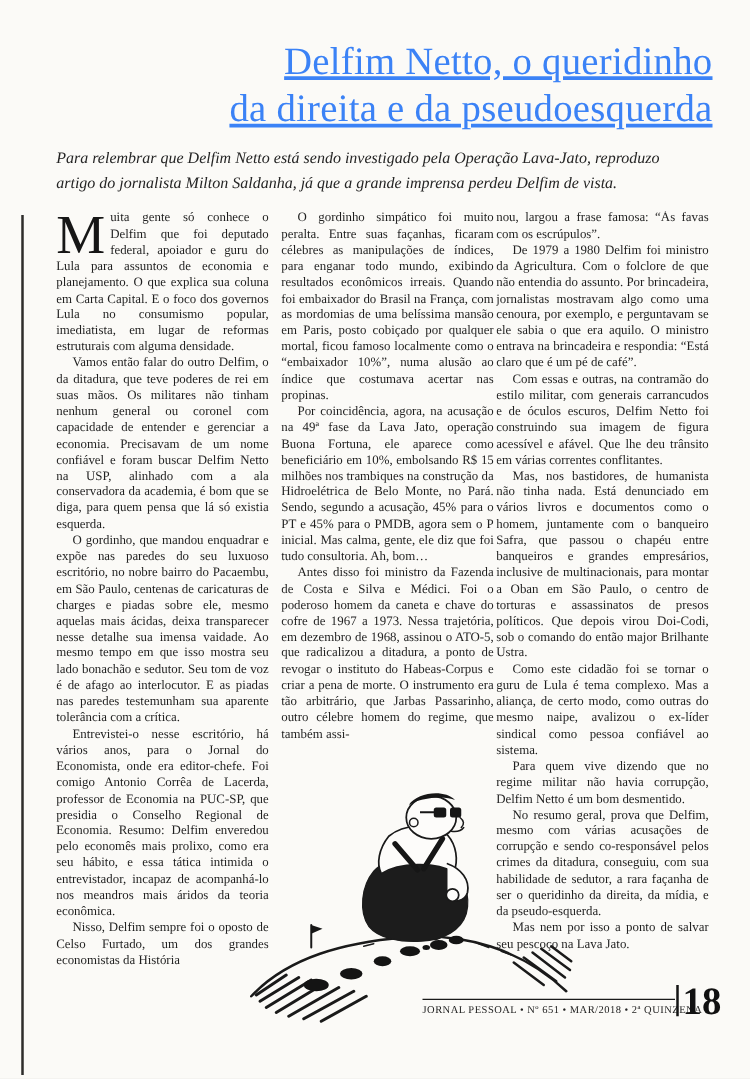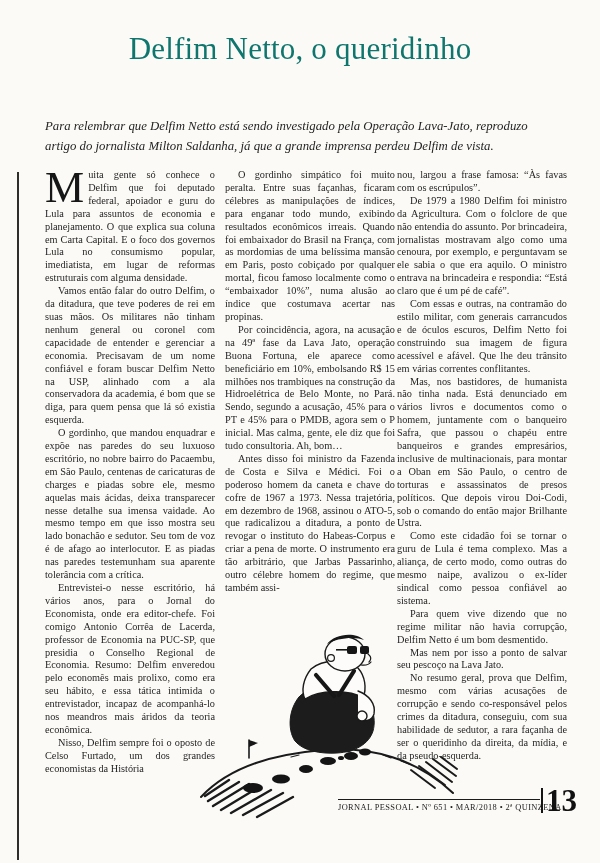--- a/index.html
+++ b/index.html
@@ -3,22 +3,22 @@
 <meta charset="utf-8">
 <style>
   html,body{margin:0;padding:0;background:#e9e9e7;}
   .page{
     position:relative;width:600px;height:863px;margin:0 auto;
     background:#fbfaf7;color:#1b1b1b;overflow:hidden;
     font-family:"Liberation Serif", serif;
   }
   .scan-line{position:absolute;left:17px;top:172px;width:2px;height:688px;background:#2e2d2b;}
   .title{
-    position:absolute;top:30px;left:30px;width:540px;text-align:center;
-    font-size:31px;line-height:38px;color:#0f766e;letter-spacing:.2px;
+    position:absolute;top:30px;left:30px;width:540px;text-align:right;
+    font-size:31px;line-height:38px;color:#3b82f6;letter-spacing:.2px;text-decoration:underline;
   }
   .lede{
     position:absolute;top:116px;left:45px;width:510px;text-align:left;
     font-style:italic;font-size:12.8px;line-height:20px;color:#242424;
   }
   .body-cols{position:absolute;top:169px;left:45px;width:522px;height:645px;}
   .col{
     position:absolute;top:0;width:170px;text-align:justify;
     font-size:10.3px;line-height:12.9px;color:#1f1f1f;
   }
@@ -44,20 +44,21 @@
 </style>
 </head>
 <body>
 
 <div class="page">
 
   <div class="scan-line"></div>
 
   <div class="title">
     <div>Delfim Netto, o queridinho</div>
+    <div>da direita e da pseudoesquerda</div>
   </div>
 
   <div class="lede">Para relembrar que Delfim Netto está sendo investigado pela Operação Lava-Jato, reproduzo artigo do jornalista Milton Saldanha, já que a grande imprensa perdeu Delfim de vista.</div>
 
   <div class="body-cols">
       <div class="col col1">
         <p class="noindent"><span class="dropcap">M</span>uita gente só conhece o Delfim que foi deputado federal, apoiador e guru do Lula para assuntos de economia e planejamento. O que explica sua coluna em Carta Capital. E o foco dos governos Lula no consumismo popular, imediatista, em lugar de reformas estruturais com alguma densidade.</p>
         <p>Vamos então falar do outro Delfim, o da ditadura, que teve poderes de rei em suas mãos. Os militares não tinham nenhum general ou coronel com capacidade de entender e gerenciar a economia. Precisavam de um nome confiável e foram buscar Delfim Netto na USP, alinhado com a ala conservadora da academia, é bom que se diga, para quem pensa que lá só existia esquerda.</p>
         <p>O gordinho, que mandou enquadrar e expõe nas paredes do seu luxuoso escritório, no nobre bairro do Pacaembu, em São Paulo, centenas de caricaturas de charges e piadas sobre ele, mesmo aquelas mais ácidas, deixa transparecer nesse detalhe sua imensa vaidade. Ao mesmo tempo em que isso mostra seu lado bonachão e sedutor. Seu tom de voz é de afago ao interlocutor. E as piadas nas paredes testemunham sua aparente tolerância com a crítica.</p>
         <p>Entrevistei-o nesse escritório, há vários anos, para o Jornal do Economista, onde era editor-chefe. Foi comigo Antonio Corrêa de Lacerda, professor de Economia na PUC-SP, que presidia o Conselho Regional de Economia. Resumo: Delfim enveredou pelo economês mais prolixo, como era seu hábito, e essa tática intimida o entrevistador, incapaz de acompanhá-lo nos meandros mais áridos da teoria econômica.</p>
@@ -68,22 +69,22 @@
         <p>Por coincidência, agora, na acusação na 49ª fase da Lava Jato, operação Buona Fortuna, ele aparece como beneficiário em 10%, embolsando R$ 15 milhões nos trambiques na construção da Hidroelétrica de Belo Monte, no Pará. Sendo, segundo a acusação, 45% para o PT e 45% para o PMDB, agora sem o P inicial. Mas calma, gente, ele diz que foi tudo consultoria. Ah, bom…</p>
         <p>Antes disso foi ministro da Fazenda de Costa e Silva e Médici. Foi o poderoso homem da caneta e chave do cofre de 1967 a 1973. Nessa trajetória, em dezembro de 1968, assinou o ATO-5, que radicalizou a ditadura, a ponto de revogar o instituto do Habeas-Corpus e criar a pena de morte. O instrumento era tão arbitrário, que Jarbas Passarinho, outro célebre homem do regime, que também assi-</p>
       </div>
       <div class="col col3">
         <p class="noindent">nou, largou a frase famosa: “Às favas com os escrúpulos”.</p>
         <p>De 1979 a 1980 Delfim foi ministro da Agricultura. Com o folclore de que não entendia do assunto. Por brincadeira, jornalistas mostravam algo como uma cenoura, por exemplo, e perguntavam se ele sabia o que era aquilo. O ministro entrava na brincadeira e respondia: “Está claro que é um pé de café”.</p>
         <p>Com essas e outras, na contramão do estilo militar, com generais carrancudos e de óculos escuros, Delfim Netto foi construindo sua imagem de figura acessível e afável. Que lhe deu trânsito em várias correntes conflitantes.</p>
         <p>Mas, nos bastidores, de humanista não tinha nada. Está denunciado em vários livros e documentos como o homem, juntamente com o banqueiro Safra, que passou o chapéu entre banqueiros e grandes empresários, inclusive de multinacionais, para montar a Oban em São Paulo, o centro de torturas e assassinatos de presos políticos. Que depois virou Doi-Codi, sob o comando do então major Brilhante Ustra.</p>
         <p>Como este cidadão foi se tornar o guru de Lula é tema complexo. Mas a aliança, de certo modo, como outras do mesmo naipe, avalizou o ex-líder sindical como pessoa confiável ao sistema.</p>
         <p>Para quem vive dizendo que no regime militar não havia corrupção, Delfim Netto é um bom desmentido.</p>
+        <p>No resumo geral, prova que Delfim, mesmo com várias acusações de corrupção e sendo co-responsável pelos crimes da ditadura, conseguiu, com sua habilidade de sedutor, a rara façanha de ser o queridinho da direita, da mídia, e da pseudo-esquerda.</p>
         <p>Mas nem por isso a ponto de salvar seu pescoço na Lava Jato.</p>
-        <p>No resumo geral, prova que Delfim, mesmo com várias acusações de corrupção e sendo co-responsável pelos crimes da ditadura, conseguiu, com sua habilidade de sedutor, a rara façanha de ser o queridinho da direita, da mídia, e da pseudo-esquerda.</p>
       </div>
     </div>
 
   <svg class="cartoon" viewBox="0 0 265 215" xmlns="http://www.w3.org/2000/svg">
     <g stroke="#1a1a1a" fill="none" stroke-linecap="round">
 
       <path d="M6,164 C36,132 82,121 128,117 C176,113 222,126 258,160" stroke-width="2"></path>
 
       <g stroke-width="2.4">
         <path d="M10,163 L34,147"></path>
@@ -145,15 +146,15 @@
         <path d="M166,32 Q173,33 176,29" stroke-width="1.2"></path>
         <path d="M163,58 C174,62 181,71 179,81 C177,88 168,90 163,85" fill="#fdfcfa" stroke-width="1.4"></path>
         <circle cx="167" cy="83" r="5" fill="#fdfcfa" stroke-width="1.4"></circle>
       </g>
     </g>
   </svg>
 
   <div class="footer-rule"></div>
   <div class="footer-text">JORNAL PESSOAL • Nº 651 • MAR/2018 • 2ª QUINZENA</div>
   <div class="footer-tick"></div>
-  <div class="page-number">13</div>
+  <div class="page-number">18</div>
 
 </div>
 
 </body></html>

